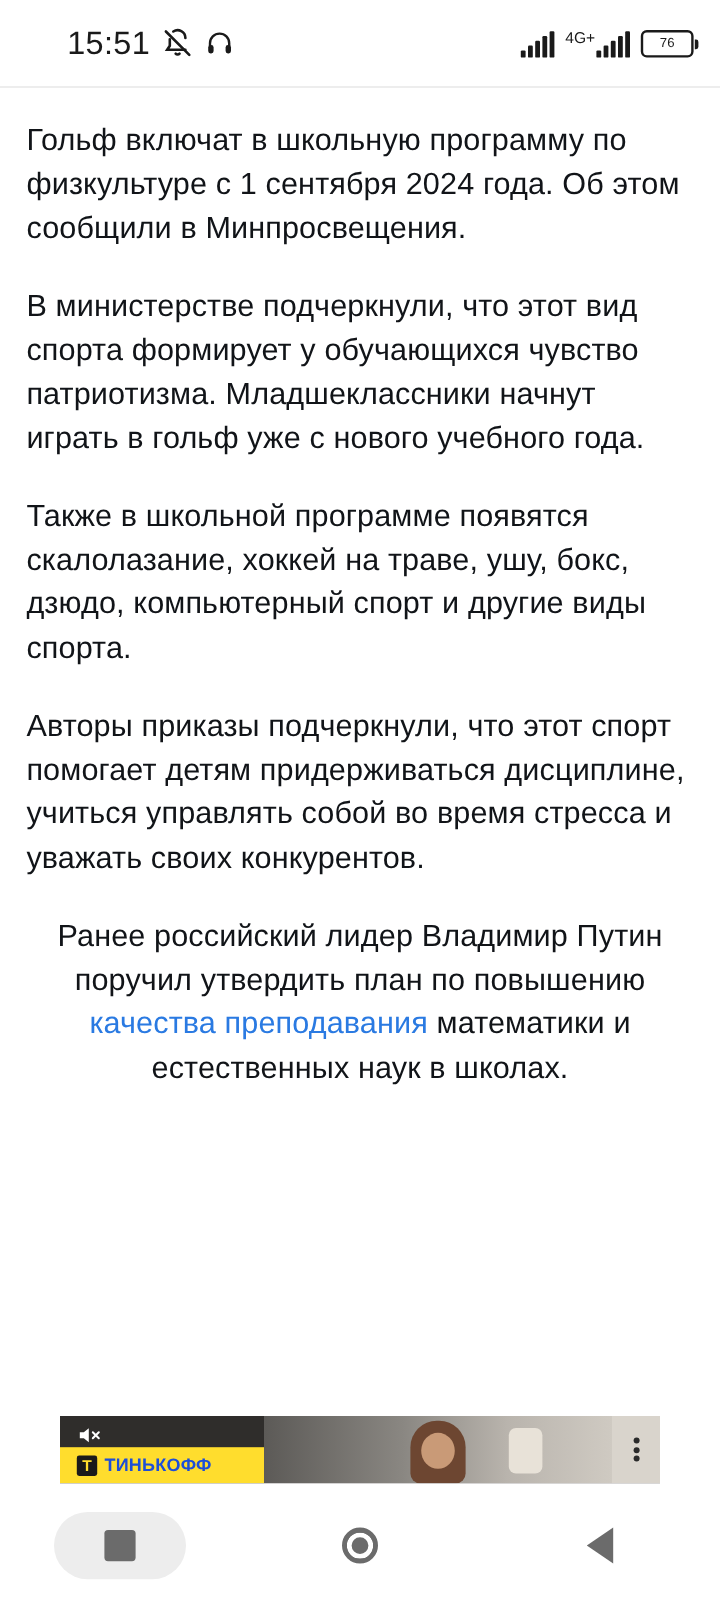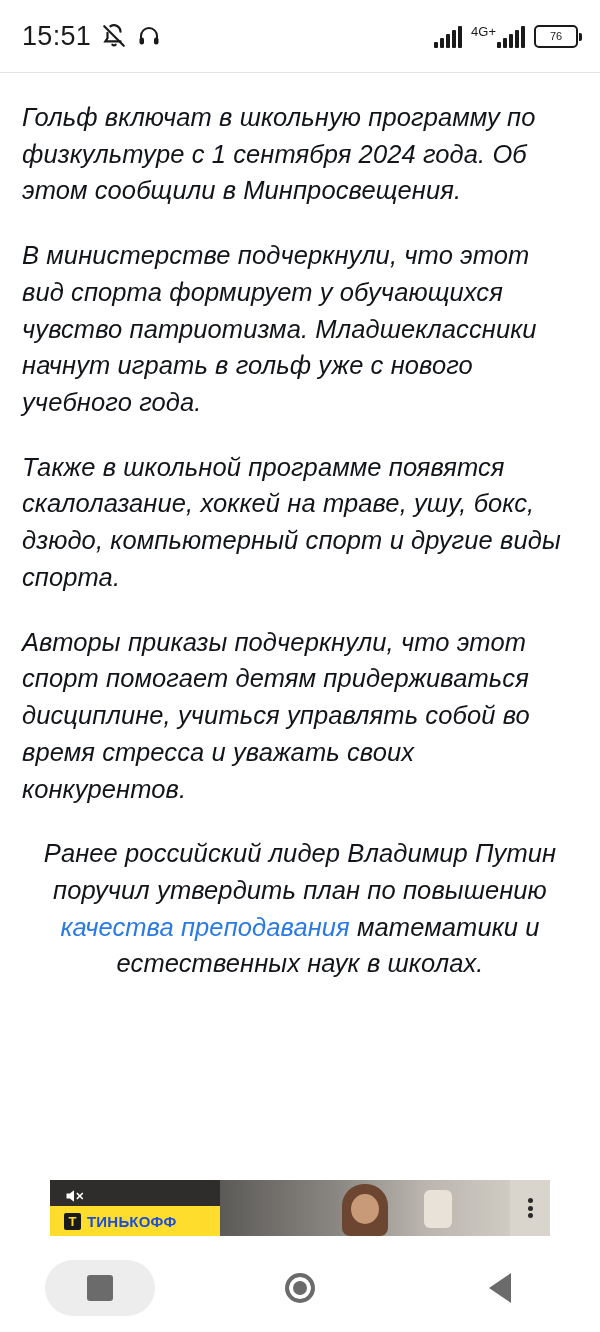--- a/index.html
+++ b/index.html
@@ -17,20 +17,21 @@
 
   
   .status-bar {
     height: 72px;
     display: flex;
     align-items: center;
     justify-content: space-between;
     padding: 0 22px;
     box-sizing: border-box;
     background: #ffffff;
+    margin-left: 34px;
   }
   .status-left {
     display: flex;
     align-items: center;
     gap: 10px;
   }
   .status-clock {
     font-size: 27px;
     color: #1a1a1a;
     letter-spacing: 0.3px;
@@ -108,21 +109,20 @@
   .top-divider {
     height: 1px;
     background: #e2e2e2;
     width: 100%;
   }
 
   
   .article {
     padding: 26px 22px 0 22px;
     box-sizing: border-box;
-    font-style: italic;
   }
   .article p {
     margin: 0 0 28px 0;
     font-size: 25.5px;
     line-height: 1.44;
     color: #111418;
     letter-spacing: 0.1px;
   }
   .article p:last-child {
     margin-bottom: 0;

